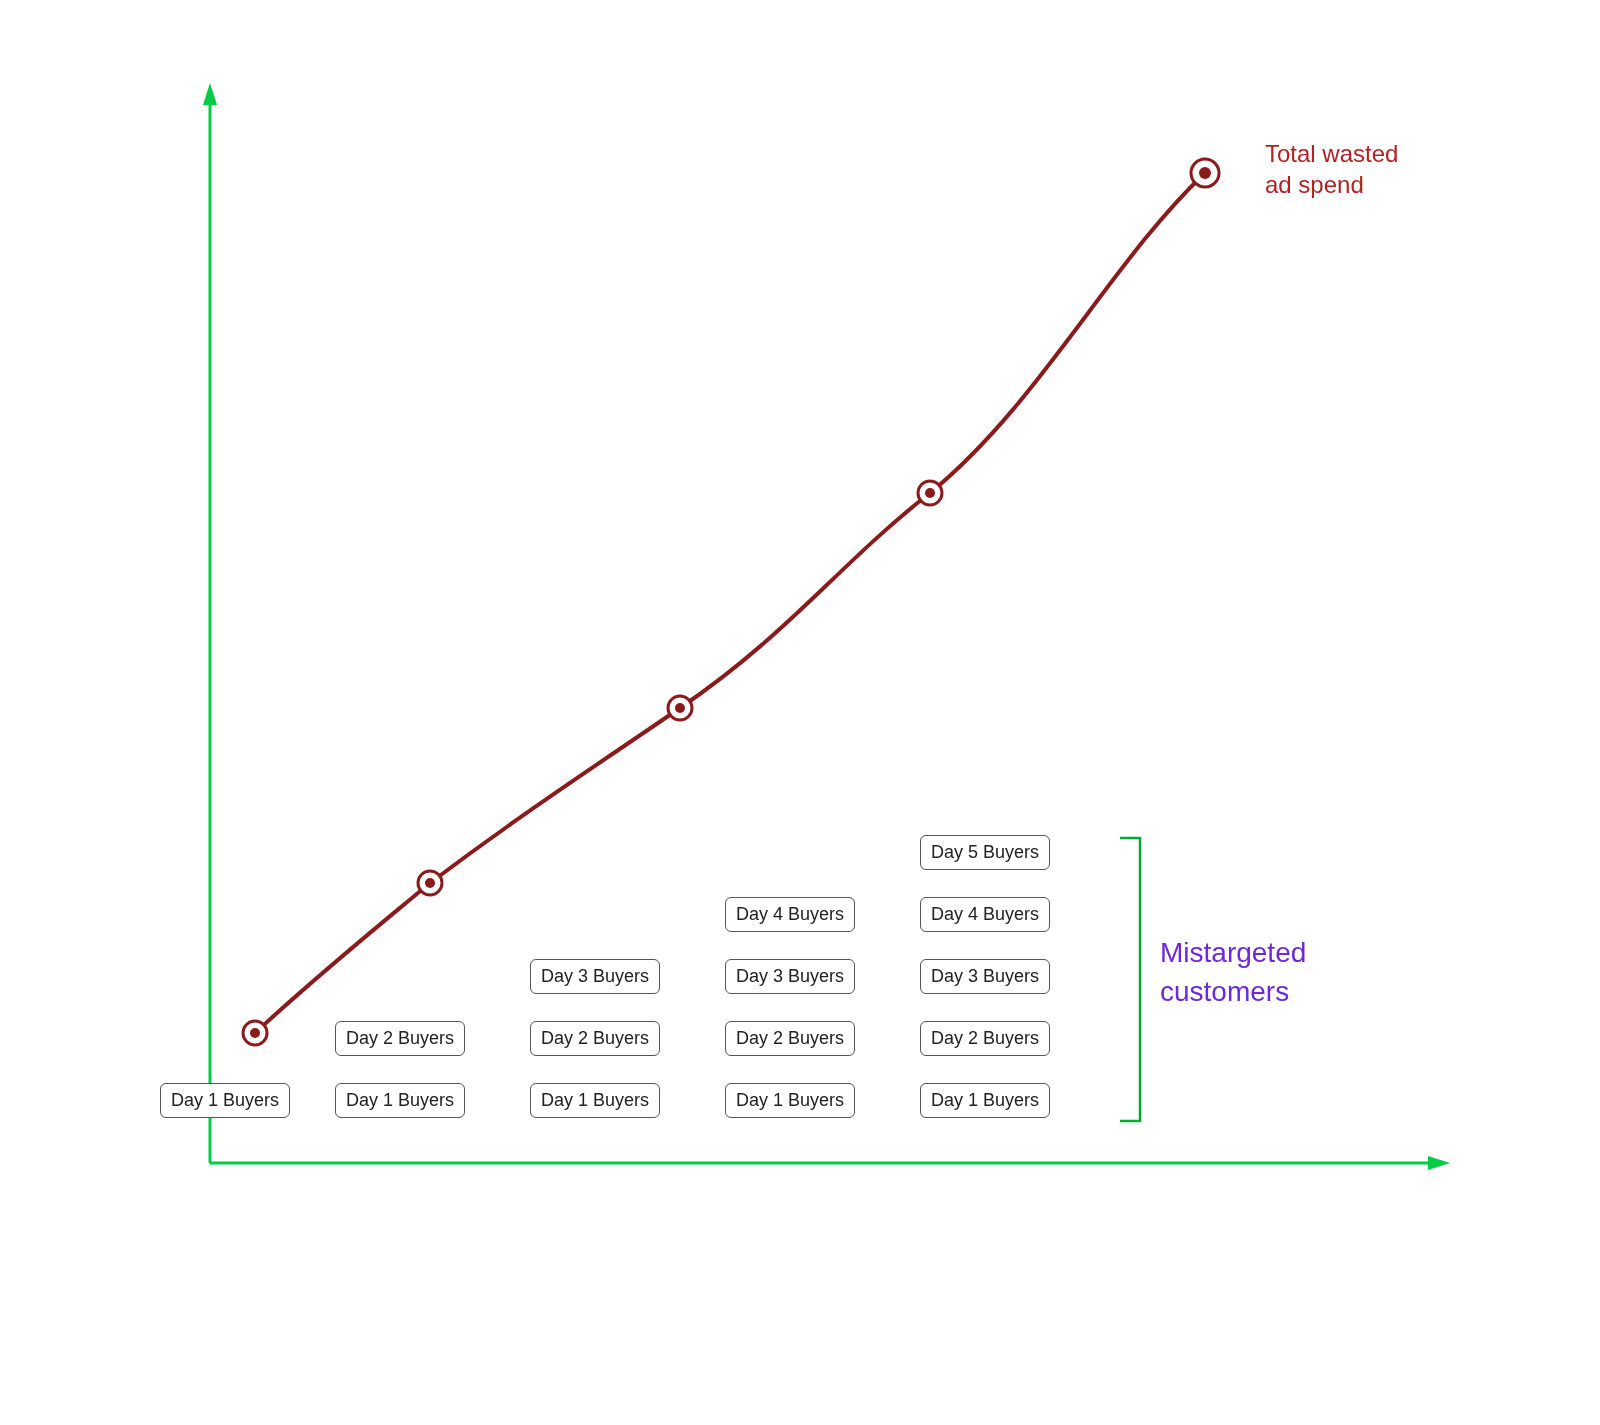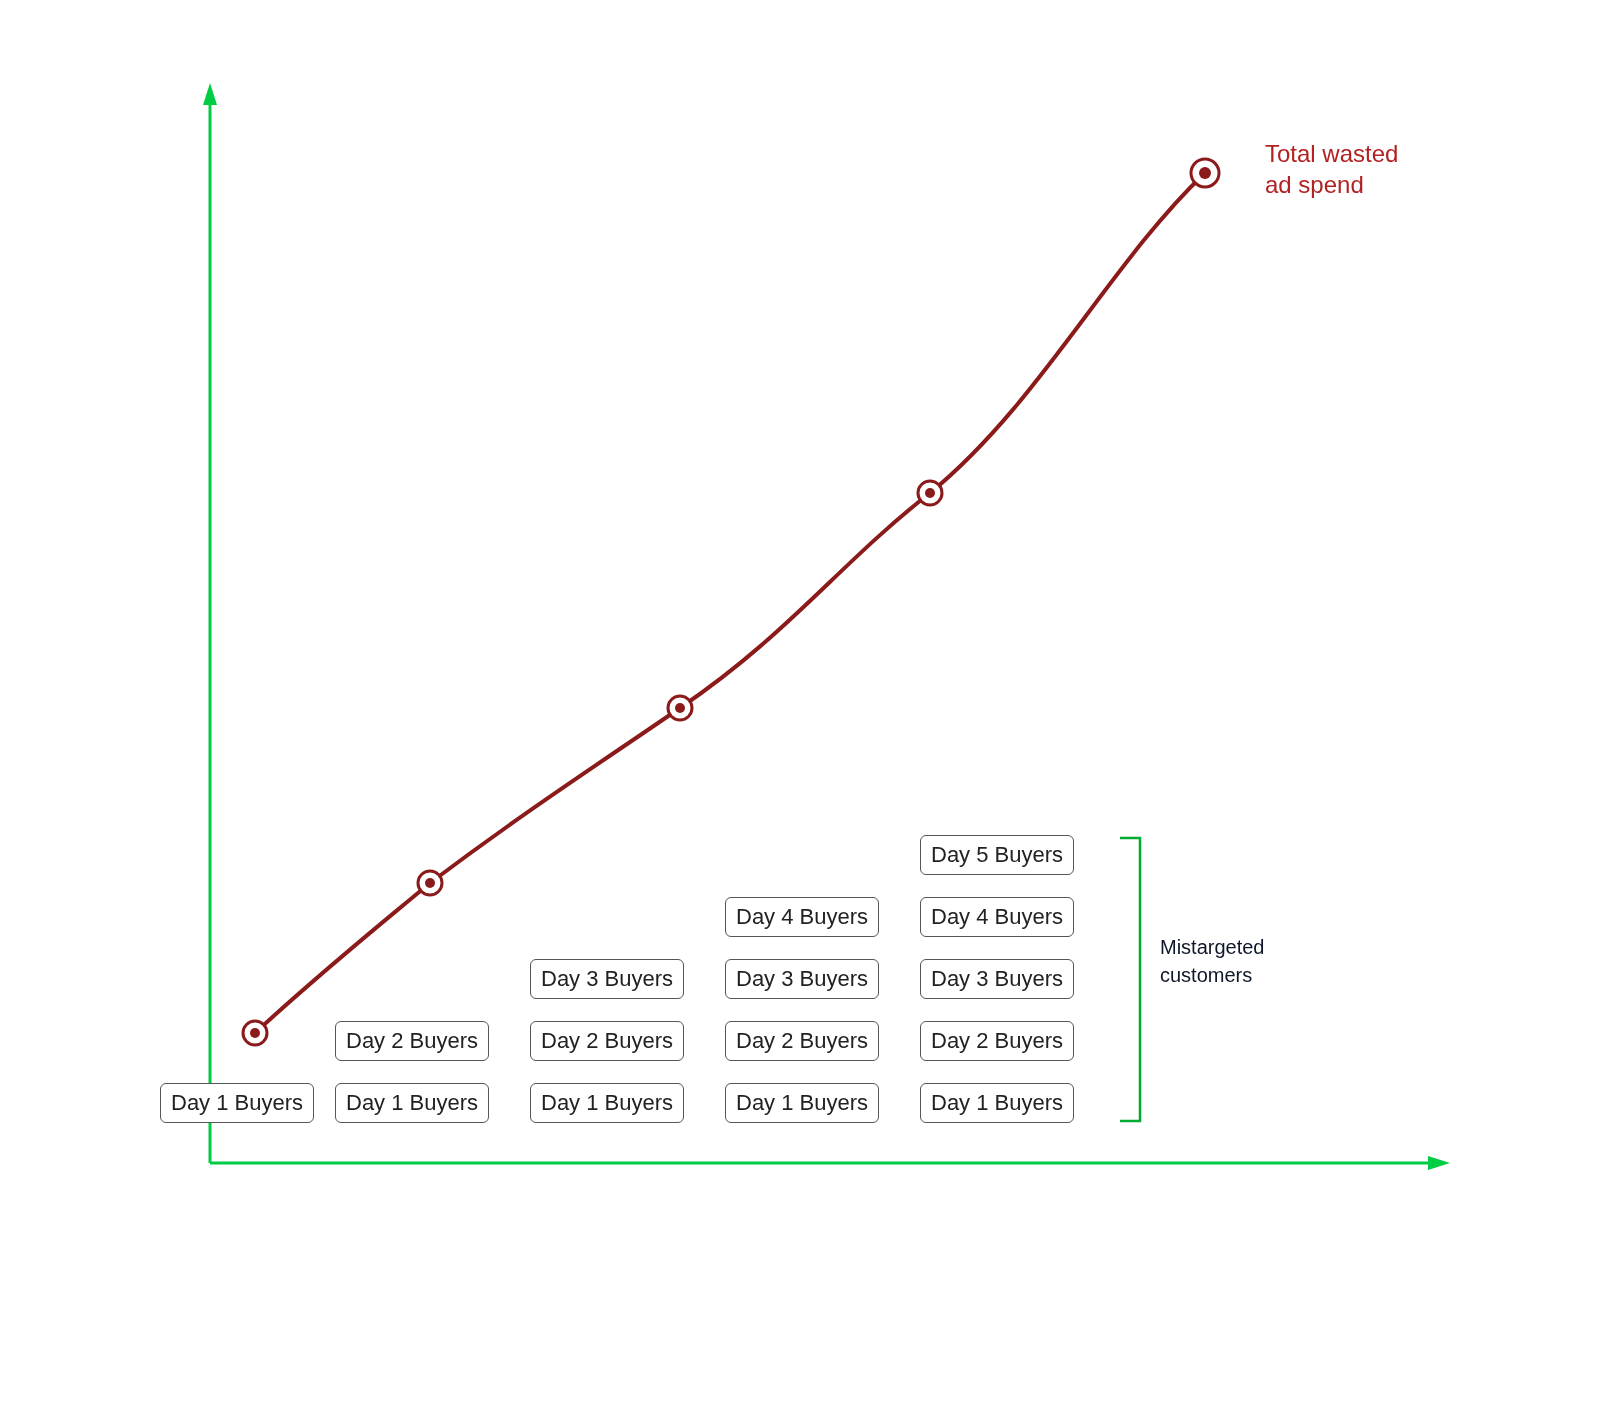--- a/index.html
+++ b/index.html
@@ -21,36 +21,36 @@
     svg.chart-svg {
       position: absolute;
       top: 0; left: 0;
       width: 100%; height: 100%;
     }
     .buyer-box {
       position: absolute;
       border: 1.5px solid #555;
       border-radius: 6px;
       background: #fff;
-      font-size: 22px;
+      font-size: 18px;
       color: #222;
       padding: 6px 10px;
       white-space: nowrap;
     }
     .label-total-wasted {
       position: absolute;
       color: #b22222;
       font-size: 24px;
       font-weight: 500;
       line-height: 1.3;
     }
     .label-mistargeted {
       position: absolute;
-      font-size: 20px;
-      color: #0f172a;
+      font-size: 28px;
+      color: #6d28d9;
       line-height: 1.4;
     }
   </style>
 </head>
 <body>
 
 <div class="chart-container">
 
   <svg class="chart-svg" viewBox="0 0 1400 1300" xmlns="http://www.w3.org/2000/svg">
 

